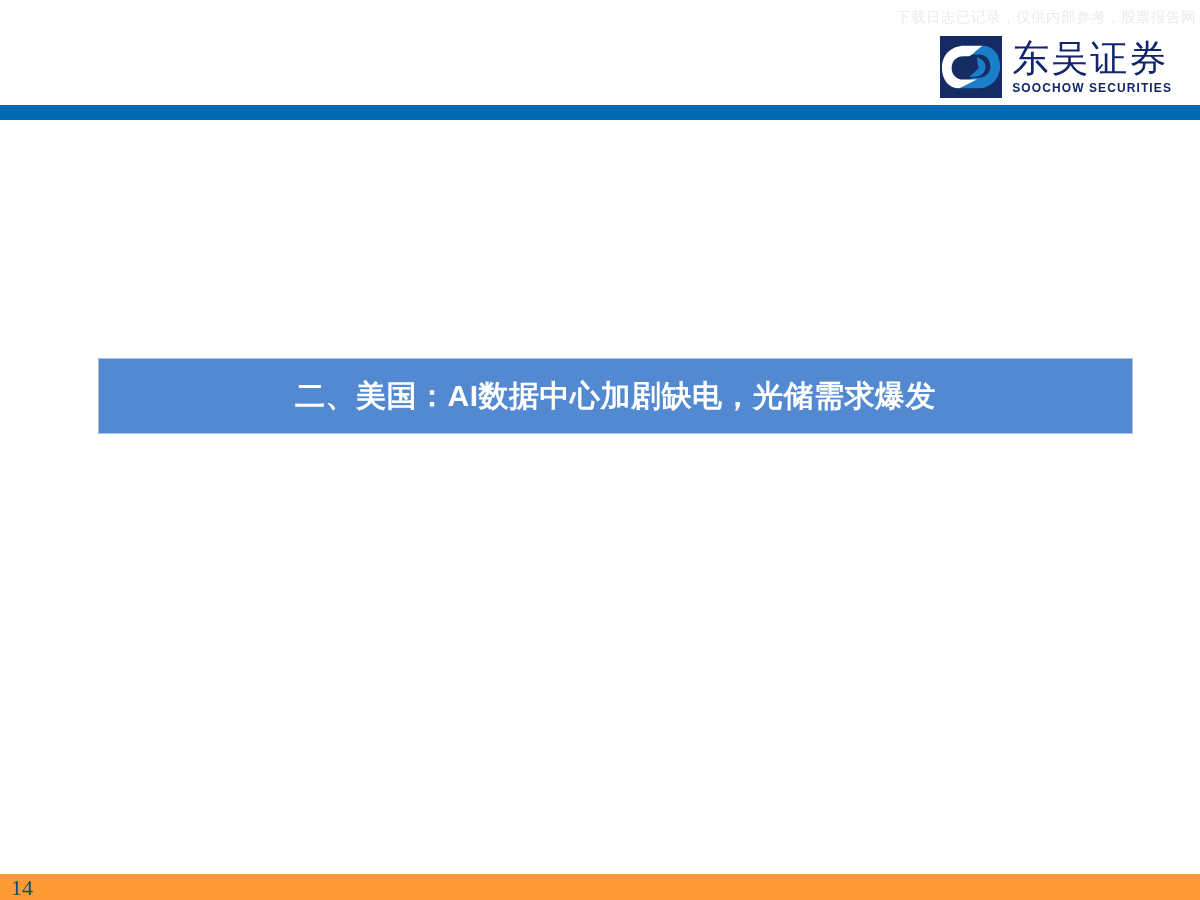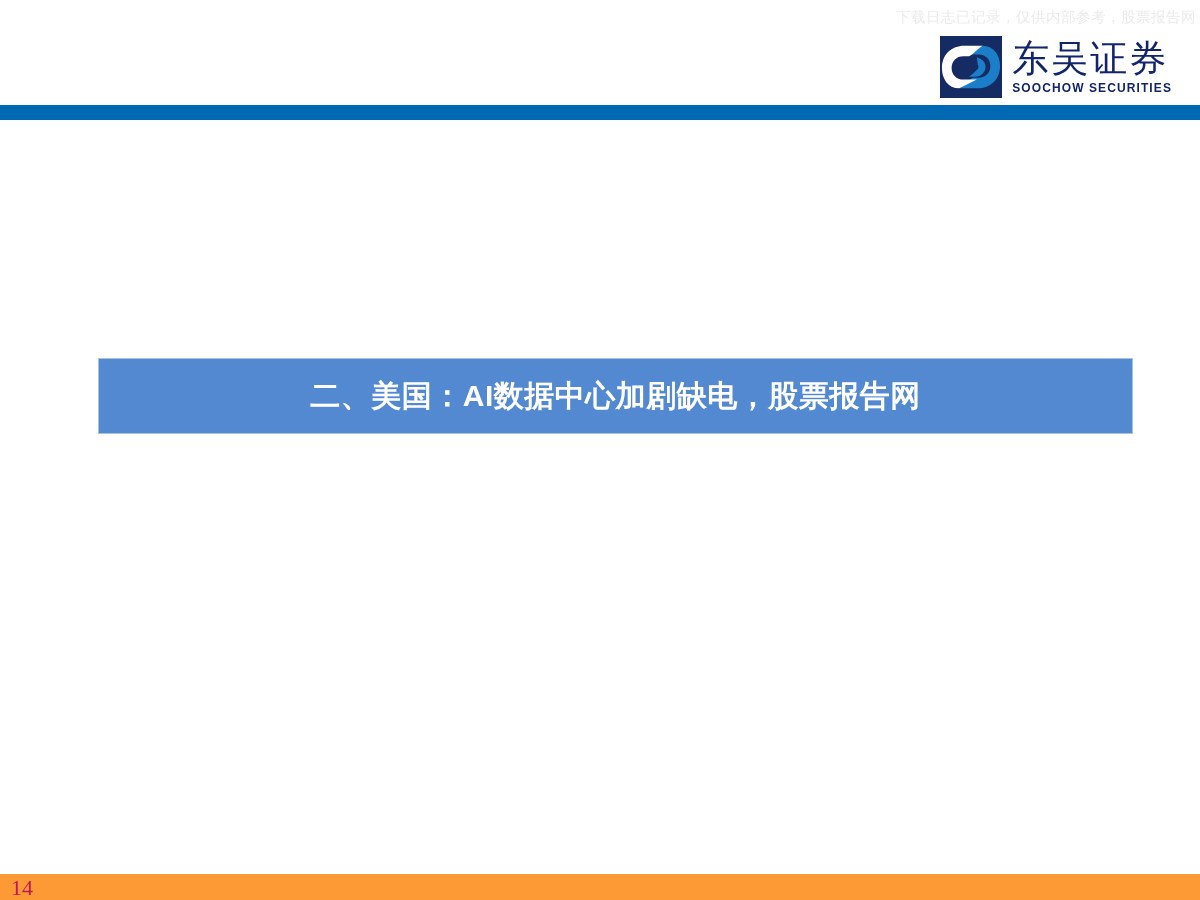--- a/index.html
+++ b/index.html
@@ -115,21 +115,21 @@
     top: 874px;
     width: 1200px;
     height: 26px;
     background: #fd9a35;
   }
   .page-number {
     position: absolute;
     left: 11px;
     top: 876px;
     font-size: 22px;
-    color: #be185d;
+    color: #0c4a6e;
     font-family: "Liberation Serif", "DejaVu Serif", serif;
     line-height: 24px;
   }
 </style>
 </head>
 <body>
 
 <div class="slide">
 
   <div class="watermark">下载日志已记录，仅供内部参考，股票报告网</div>
@@ -143,19 +143,19 @@
     </svg>
     <div class="brand-text">
       <div class="brand-cn">东吴证券</div>
       <div class="brand-en">SOOCHOW SECURITIES</div>
     </div>
   </div>
 
   <div class="top-rule"></div>
 
   <div class="section-banner">
-    <div class="section-title">二、美国：AI数据中心加剧缺电，股票报告网</div>
+    <div class="section-title">二、美国：AI数据中心加剧缺电，光储需求爆发</div>
   </div>
 
   <div class="footer-bar"></div>
   <div class="page-number">14</div>
 
 </div>
 
 </body></html>

